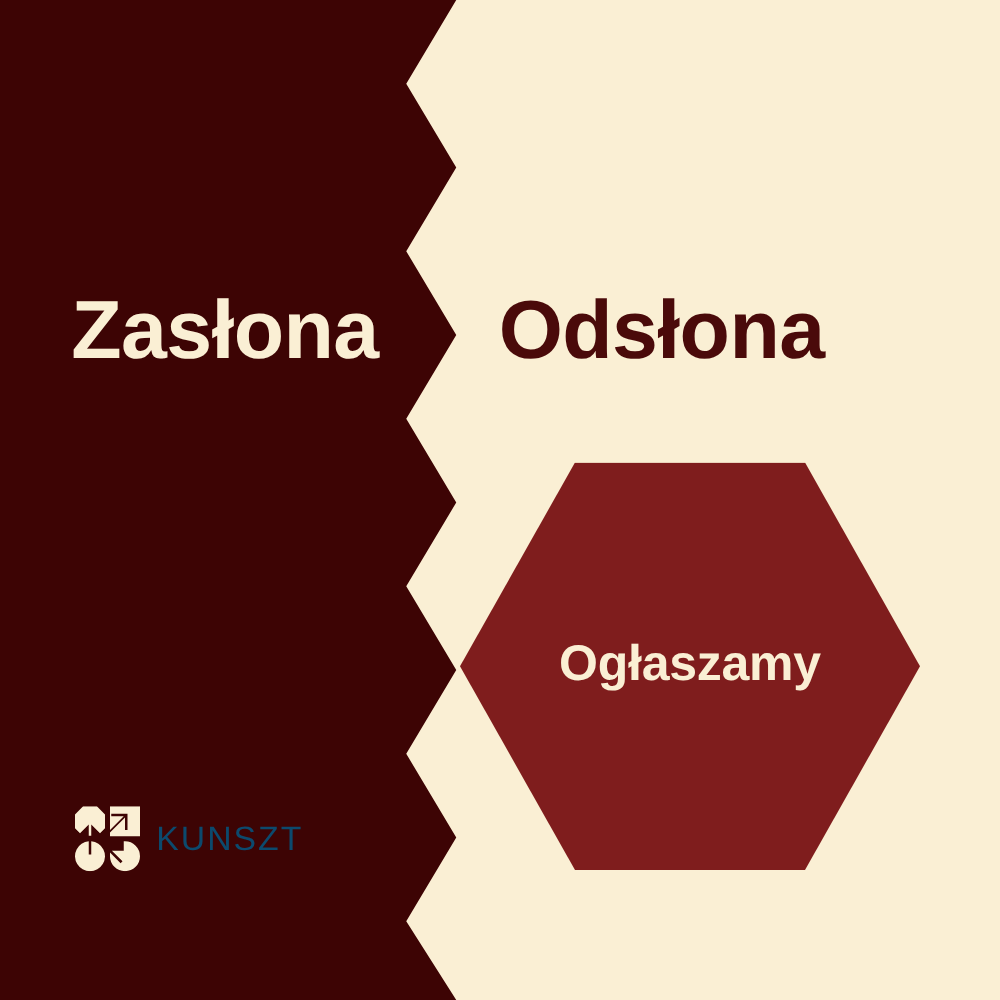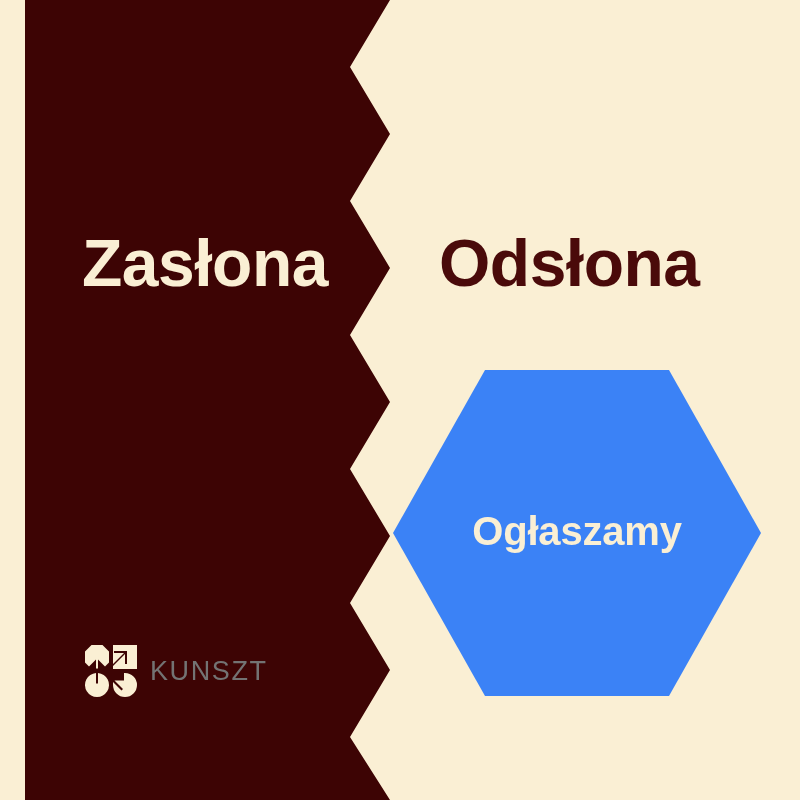--- a/index.html
+++ b/index.html
@@ -8,21 +8,20 @@
     width:800px;height:800px;
     font-family:"Liberation Sans", sans-serif;
     overflow:hidden;
     background:#faefd4;
   }
   #poster{
     position:relative;
     width:772px;height:800px;
     overflow:hidden;
     background:#faefd4;
-    margin-left:25px;
   }
   
   .bg-right{
     position:absolute;inset:0;
     background:#faefd4;
   }
   .zig-svg{
     position:absolute;left:0;top:0;
     width:800px;height:800px;
   }
@@ -33,29 +32,29 @@
     font-weight:700;
     letter-spacing:-0.5px;
     line-height:1;
     white-space:nowrap;
   }
   #title-left{
     left:57px;top:230px;
     color:#faefd4;
   }
   #title-right{
-    left:414px;top:230px;
+    left:399px;top:230px;
     color:#4a0a0a;
   }
   
   .hex{
     position:absolute;
     left:368px;top:370px;
     width:368px;height:326px;
-    background:#3b82f6;
+    background:#7f1d1d;
     -webkit-clip-path:polygon(25% 0%, 75% 0%, 100% 50%, 75% 100%, 25% 100%, 0% 50%);
     clip-path:polygon(25% 0%, 75% 0%, 100% 50%, 75% 100%, 25% 100%, 0% 50%);
     display:flex;
     align-items:center;
     justify-content:center;
   }
   .hex-text{
     text-align:center;
     color:#faefd4;
     font-size:40px;
@@ -71,21 +70,21 @@
     left:60px;top:645px;
     display:flex;
     align-items:center;
     gap:13px;
   }
   .logo-mark{
     width:52px;height:52px;
     display:block;
   }
   .logo-word{
-    color:#737373;
+    color:#0c4a6e;
     font-size:27px;
     letter-spacing:1.6px;
     font-weight:400;
     line-height:1;
     font-family:"Liberation Sans", sans-serif;
     text-align:right;
   }
 </style>
 </head>
 <body>

